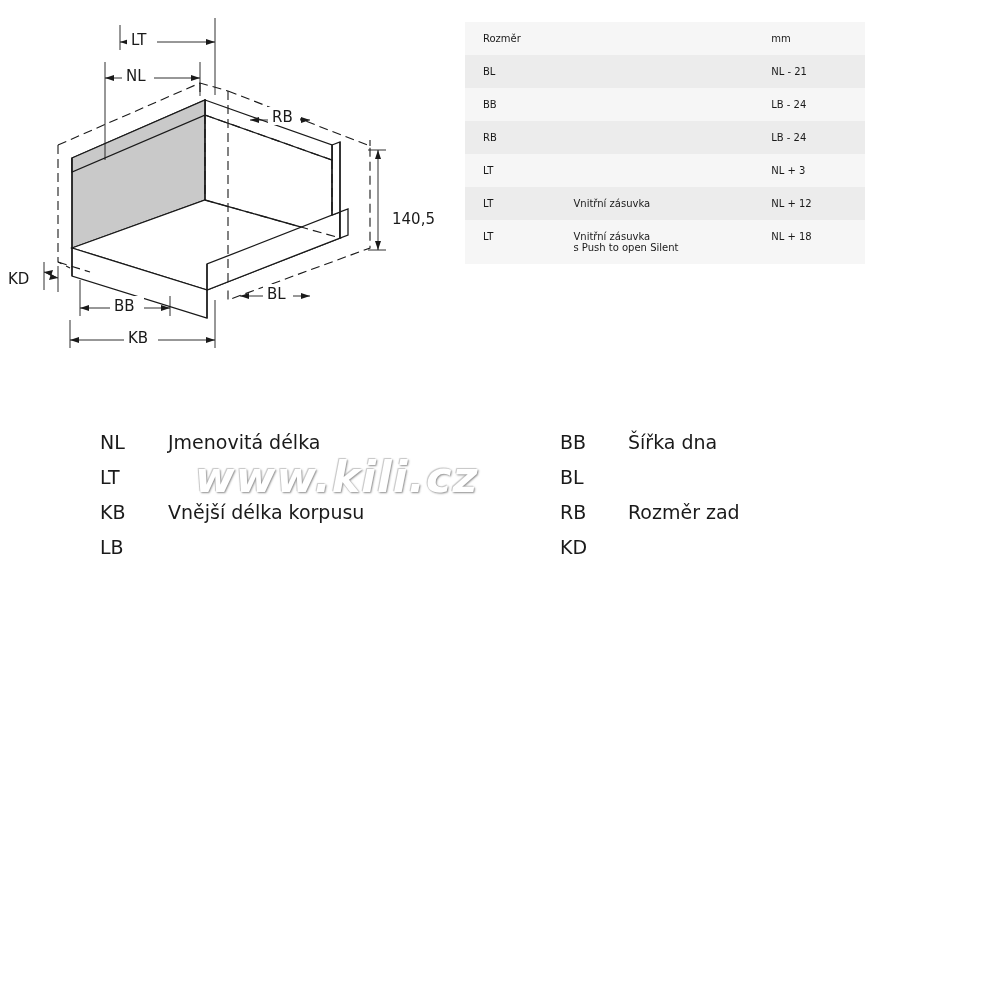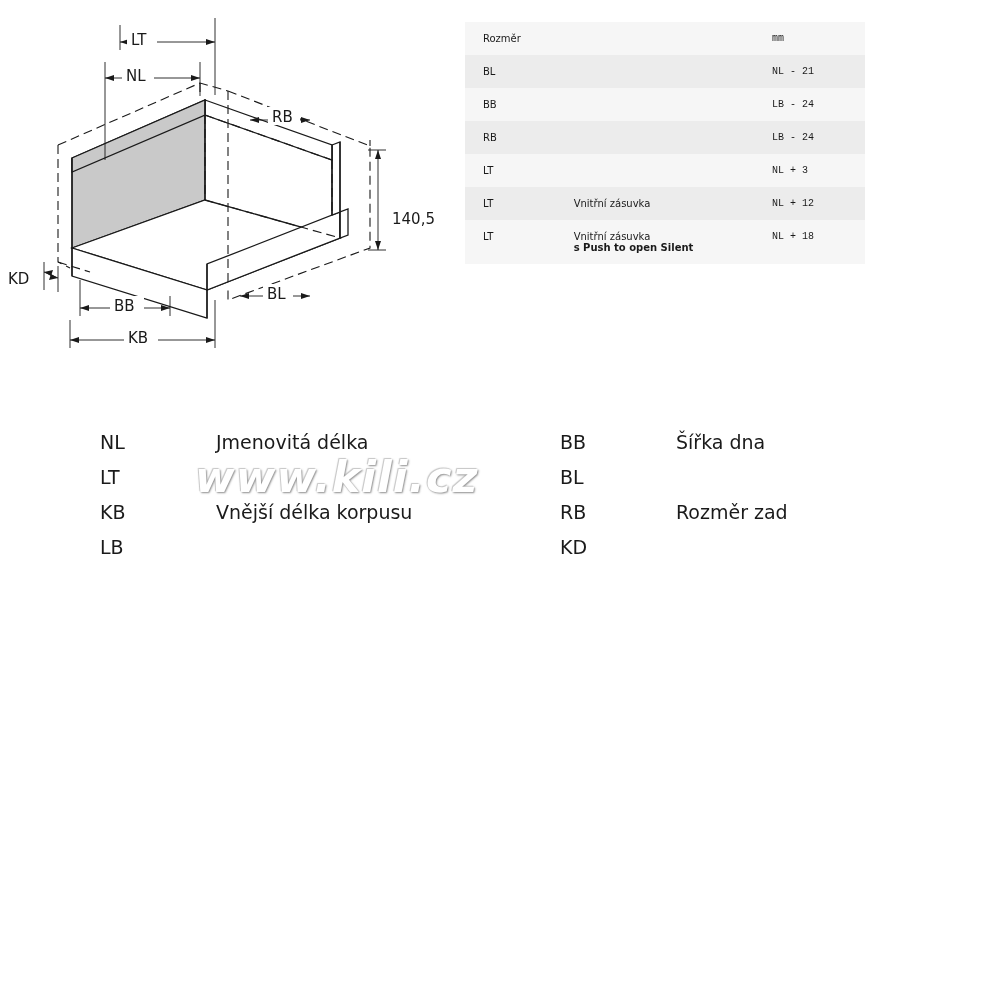--- a/index.html
+++ b/index.html
@@ -38,22 +38,22 @@
     text-align: left;
     vertical-align: top;
     padding: 11px 0 11px 18px;
     font-weight: normal;
     border: none;
   }
   #dim-table tr.row-odd   { background: #ececec; }
   #dim-table tr.row-even  { background: #f6f6f6; }
   #dim-table .c-code { width: 80px; }
   #dim-table .c-note { width: 210px; }
-  #dim-table .c-val  { width: 110px; font-family: Liberation Mono, monospace; }
-  #dim-table .note-line2 { display: block; font-weight: bold; }
+  #dim-table .c-val  { width: 110px; }
+  #dim-table .note-line2 { display: block; }
 
   
   #legend {
     position: absolute;
     left: 100px;
     top: 425px;
     width: 820px;
     font-size: 19px;
     line-height: 35px;
   }
@@ -67,21 +67,20 @@
     display: flex;
     height: 35px;
     align-items: baseline;
   }
   .legend-code {
     width: 68px;
     flex: 0 0 68px;
   }
   .legend-text {
     white-space: nowrap;
-    margin-left: 48px;
   }
 
   
   #watermark {
     position: absolute;
     left: 195px;
     top: 452px;
     font-family: "DejaVu Sans", sans-serif;
     font-size: 43px;
     font-weight: bold;

